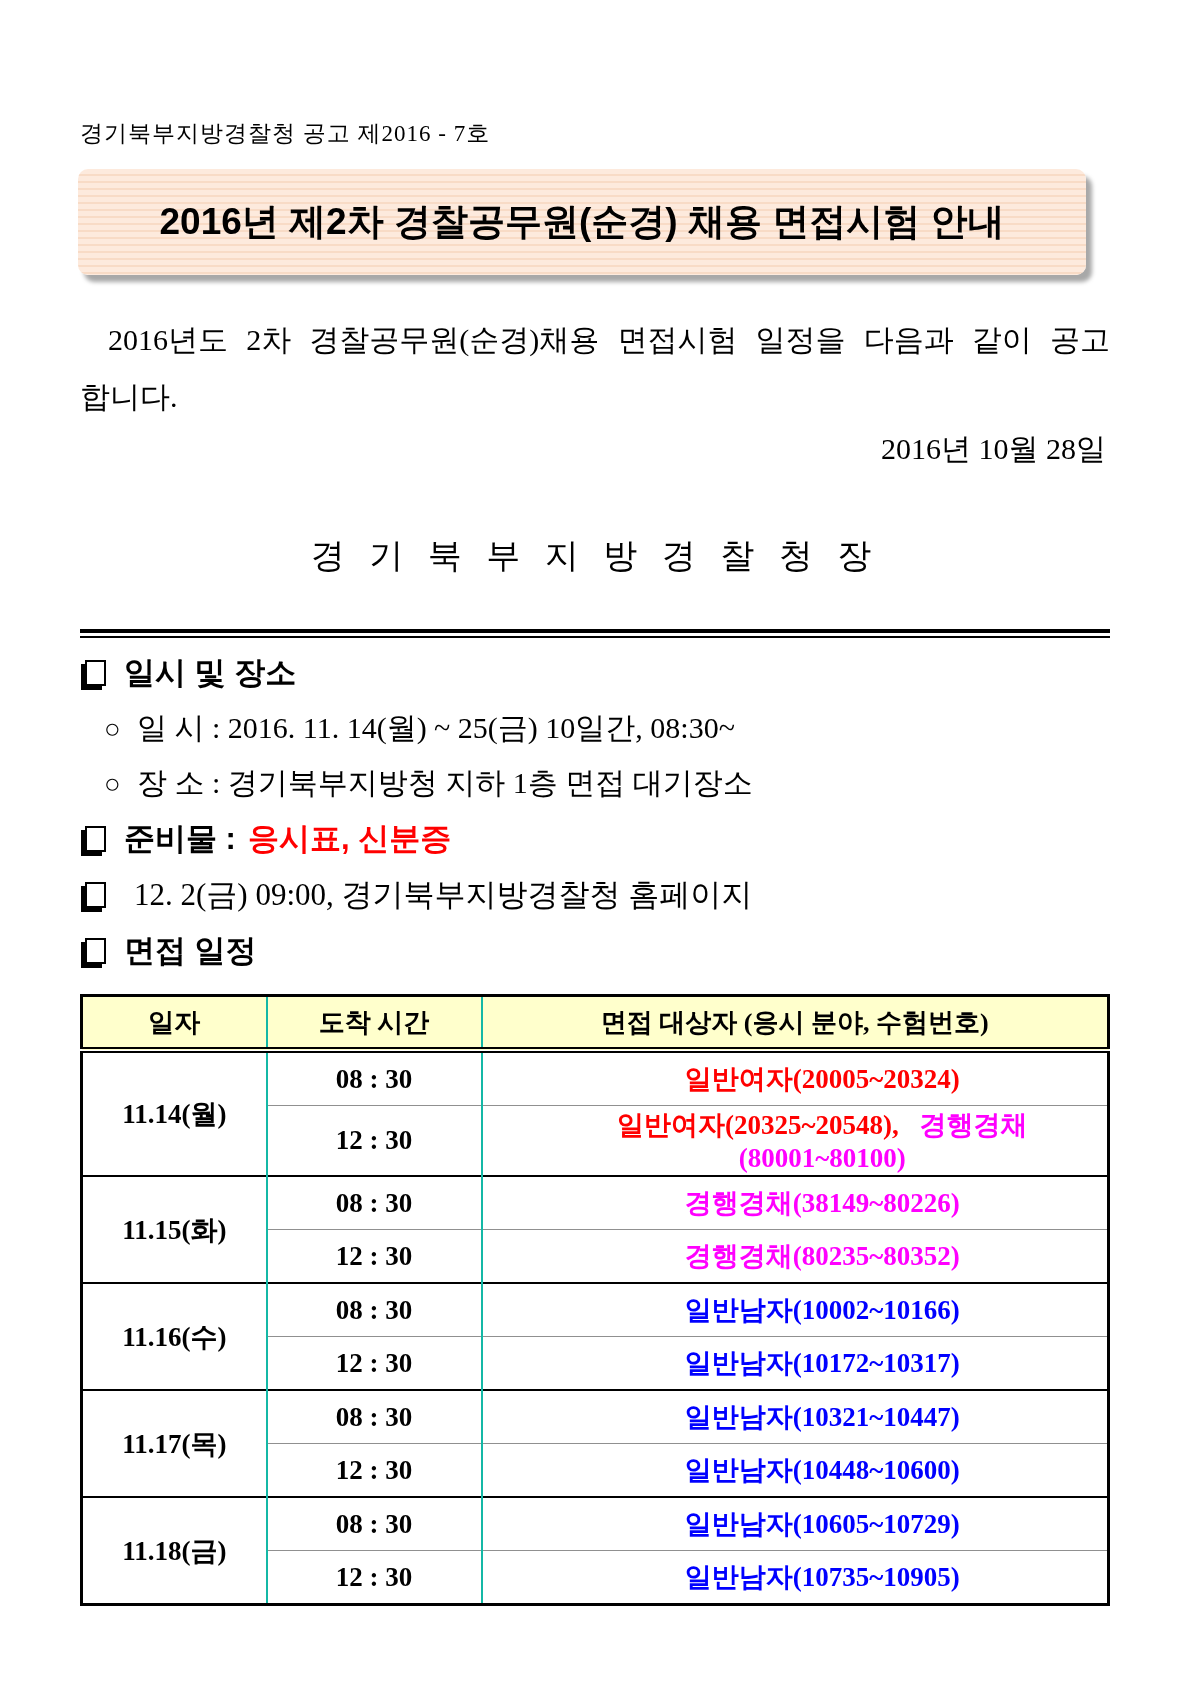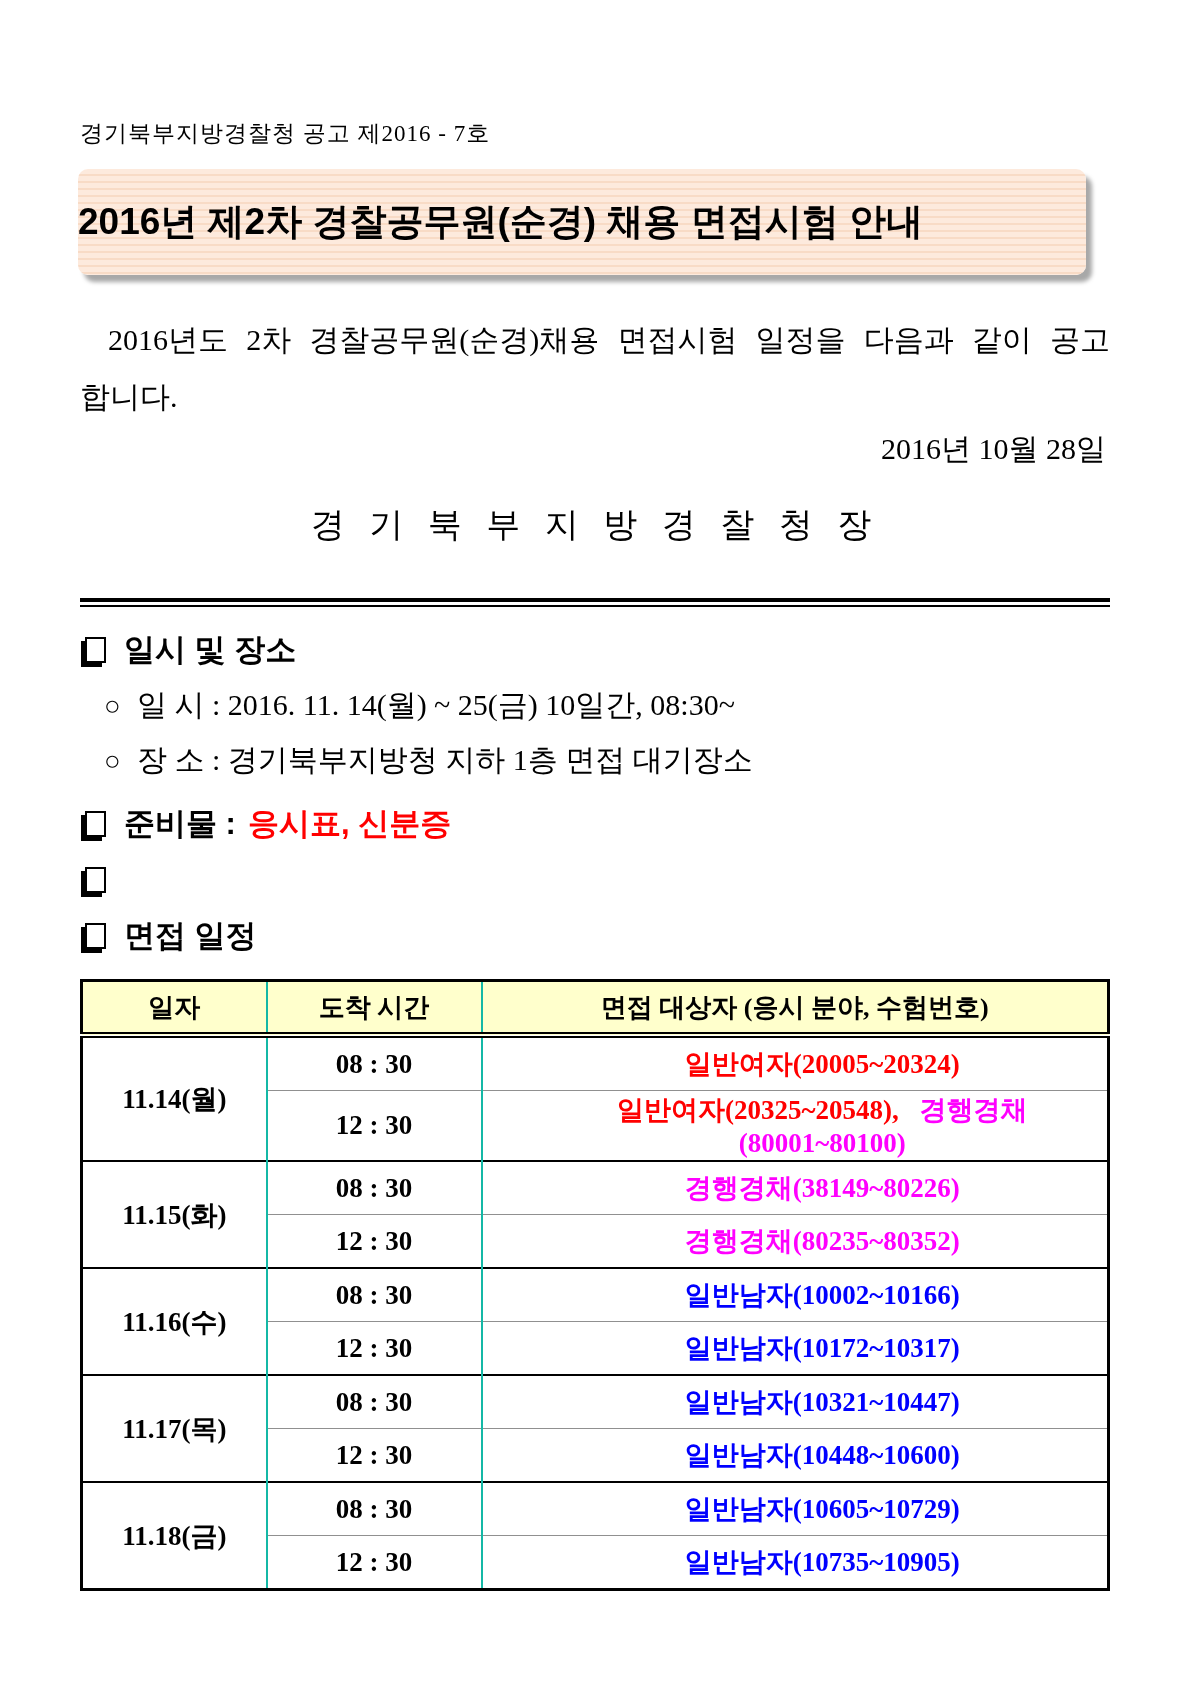--- a/index.html
+++ b/index.html
@@ -9,38 +9,38 @@
     font-family:"Liberation Serif","DejaVu Serif",serif;color:#000;
   }
   
   .notice-no{font-size:23px;letter-spacing:1px;}
   
   .banner{
     margin-top:20px;margin-left:-2px;margin-right:24px;height:106px;
     border-radius:10px;
     background:repeating-linear-gradient(to bottom,#fdeadd 0px,#fdeadd 5px,#f8dbc6 5px,#f8dbc6 7px);
     box-shadow:6px 7px 4px #a8a8a8;
-    display:flex;align-items:center;
+    display:flex;align-items:center;justify-content:center;
   }
   .banner-title{
     font-family:"Liberation Sans","DejaVu Sans",sans-serif;
     font-weight:bold;font-size:37px;letter-spacing:0px;color:#000;
   }
   
   .intro{margin-top:36px;font-size:30px;line-height:1.9;}
   .intro-line1{text-align:justify;text-align-last:justify;text-indent:28px;}
   .intro-line2{text-align:left;}
   .date-line{margin-top:4px;text-align:right;font-size:30px;font-weight:normal;padding-right:4px;}
   
-  .signature{margin-top:32px;text-align:center;font-size:34px;letter-spacing:8px;}
+  .signature{margin-top:63px;text-align:center;font-size:34px;letter-spacing:8px;}
   
   .double-rule{margin-top:50px;height:3px;border-top:4px solid #000;border-bottom:2px solid #000;}
   
   .section{font-family:"Liberation Sans","DejaVu Sans",sans-serif;font-weight:bold;font-size:31px;
-    margin-top:22px;display:flex;align-items:center;}
+    margin-top:14px;display:flex;align-items:center;}
   .sq-icon{display:inline-block;width:17px;height:22px;border:2px solid #000;background:#fff;
     box-shadow:-4px 4px 0 0 #000;margin:0 18px 0 5px;flex:0 0 auto;}
   .sub-item{font-size:30px;margin-top:14px;padding-left:24px;display:flex;align-items:baseline;}
   .circle-marker{font-size:28px;margin-right:16px;}
   .section .plain-value{font-family:"Liberation Serif","DejaVu Serif",serif;font-weight:normal;margin-left:10px;}
   .red-value{color:#ff0000;margin-left:10px;}
   .sec-label{margin-right:2px;}
   
   .sched-table{width:100%;border-collapse:collapse;border:3px solid #000;margin-top:22px;
     font-family:Liberation Serif, serif;}
@@ -99,20 +99,21 @@
   </div>
 
   <div class="section">
     <span class="sq-icon"></span>
     <span class="sec-label">준비물 :</span>
     <span class="red-value">응시표, 신분증</span>
   </div>
 
   <div class="section">
     <span class="sq-icon"></span>
+    <span class="plain-value">12. 2(금) 09:00, 경기북부지방경찰청 홈페이지</span>
   </div>
 
   <div class="section">
     <span class="sq-icon"></span>
     <span class="sec-label">면접 일정</span>
   </div>
 
   <table class="sched-table">
     <colgroup>
         <col class="c1">

